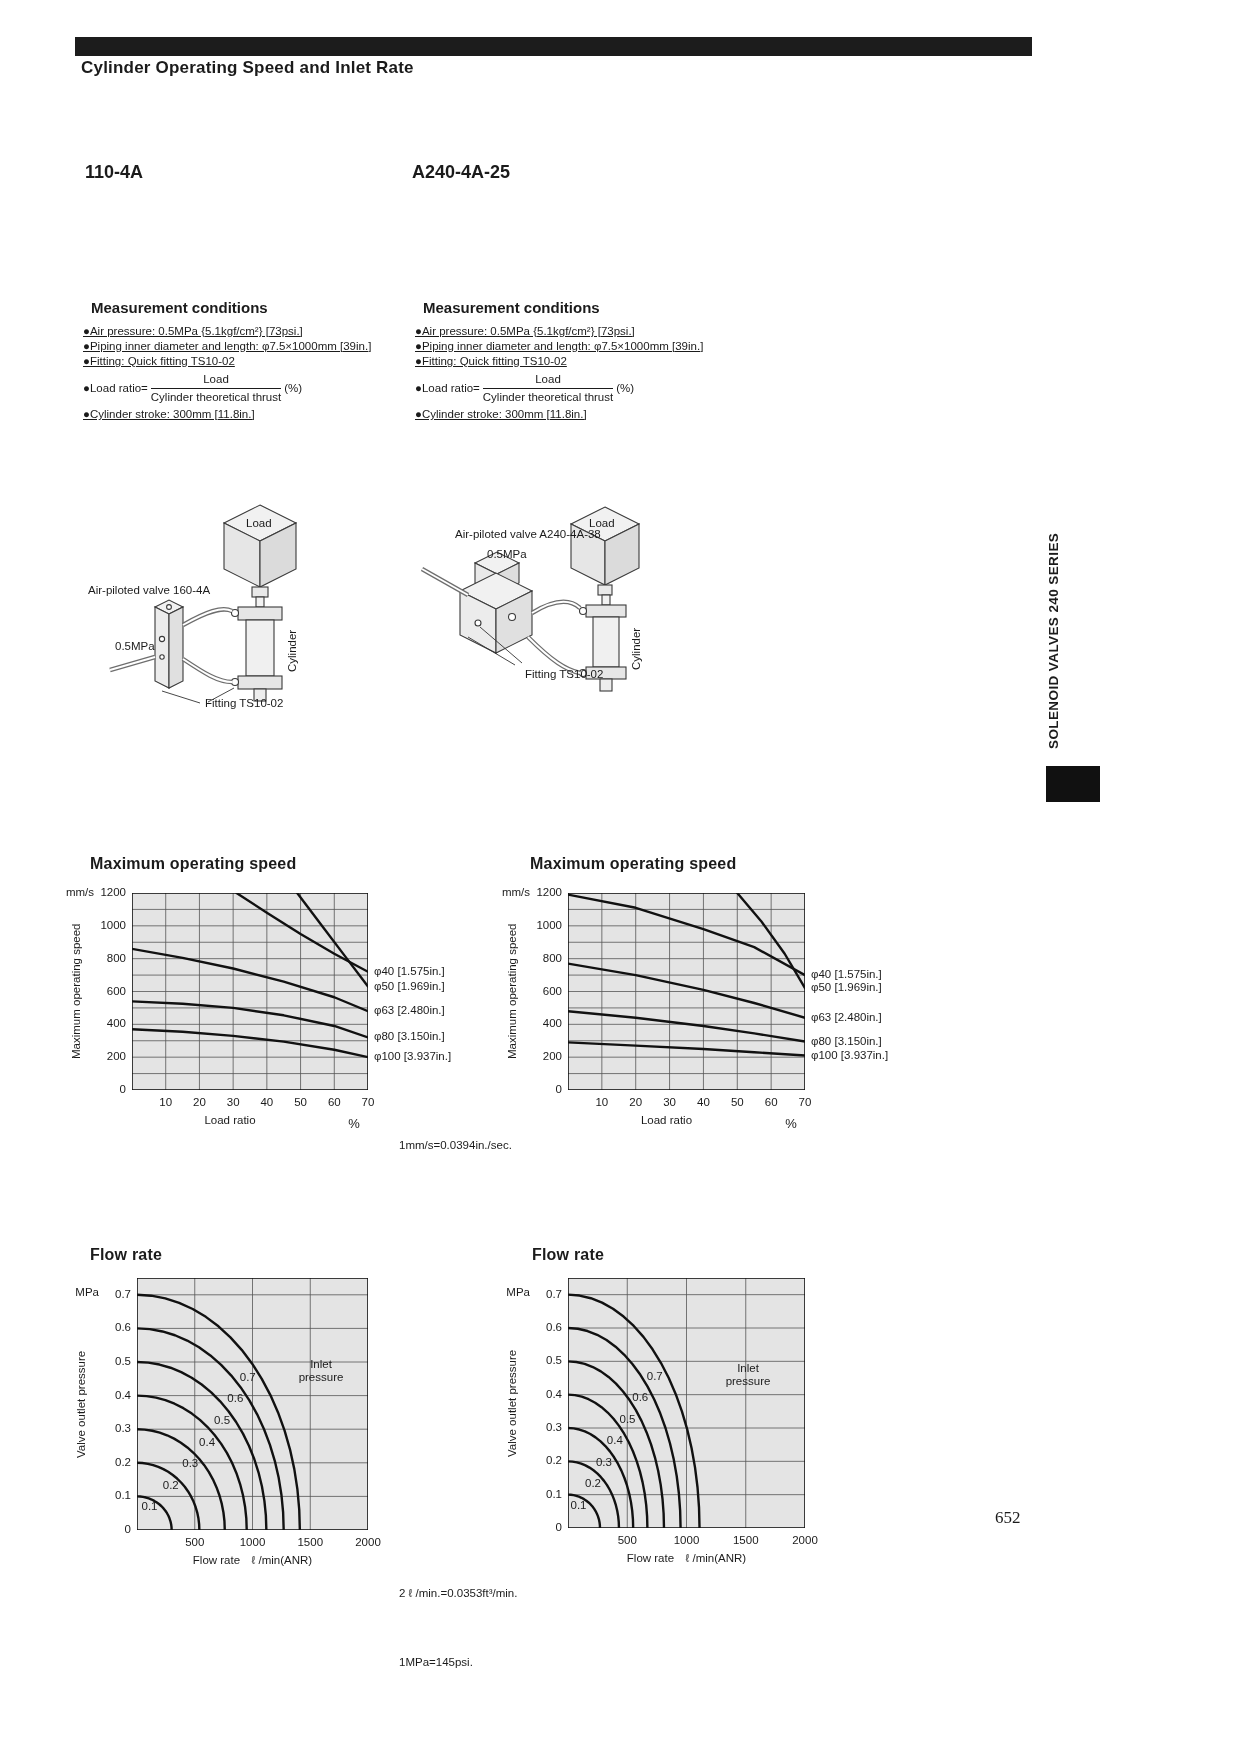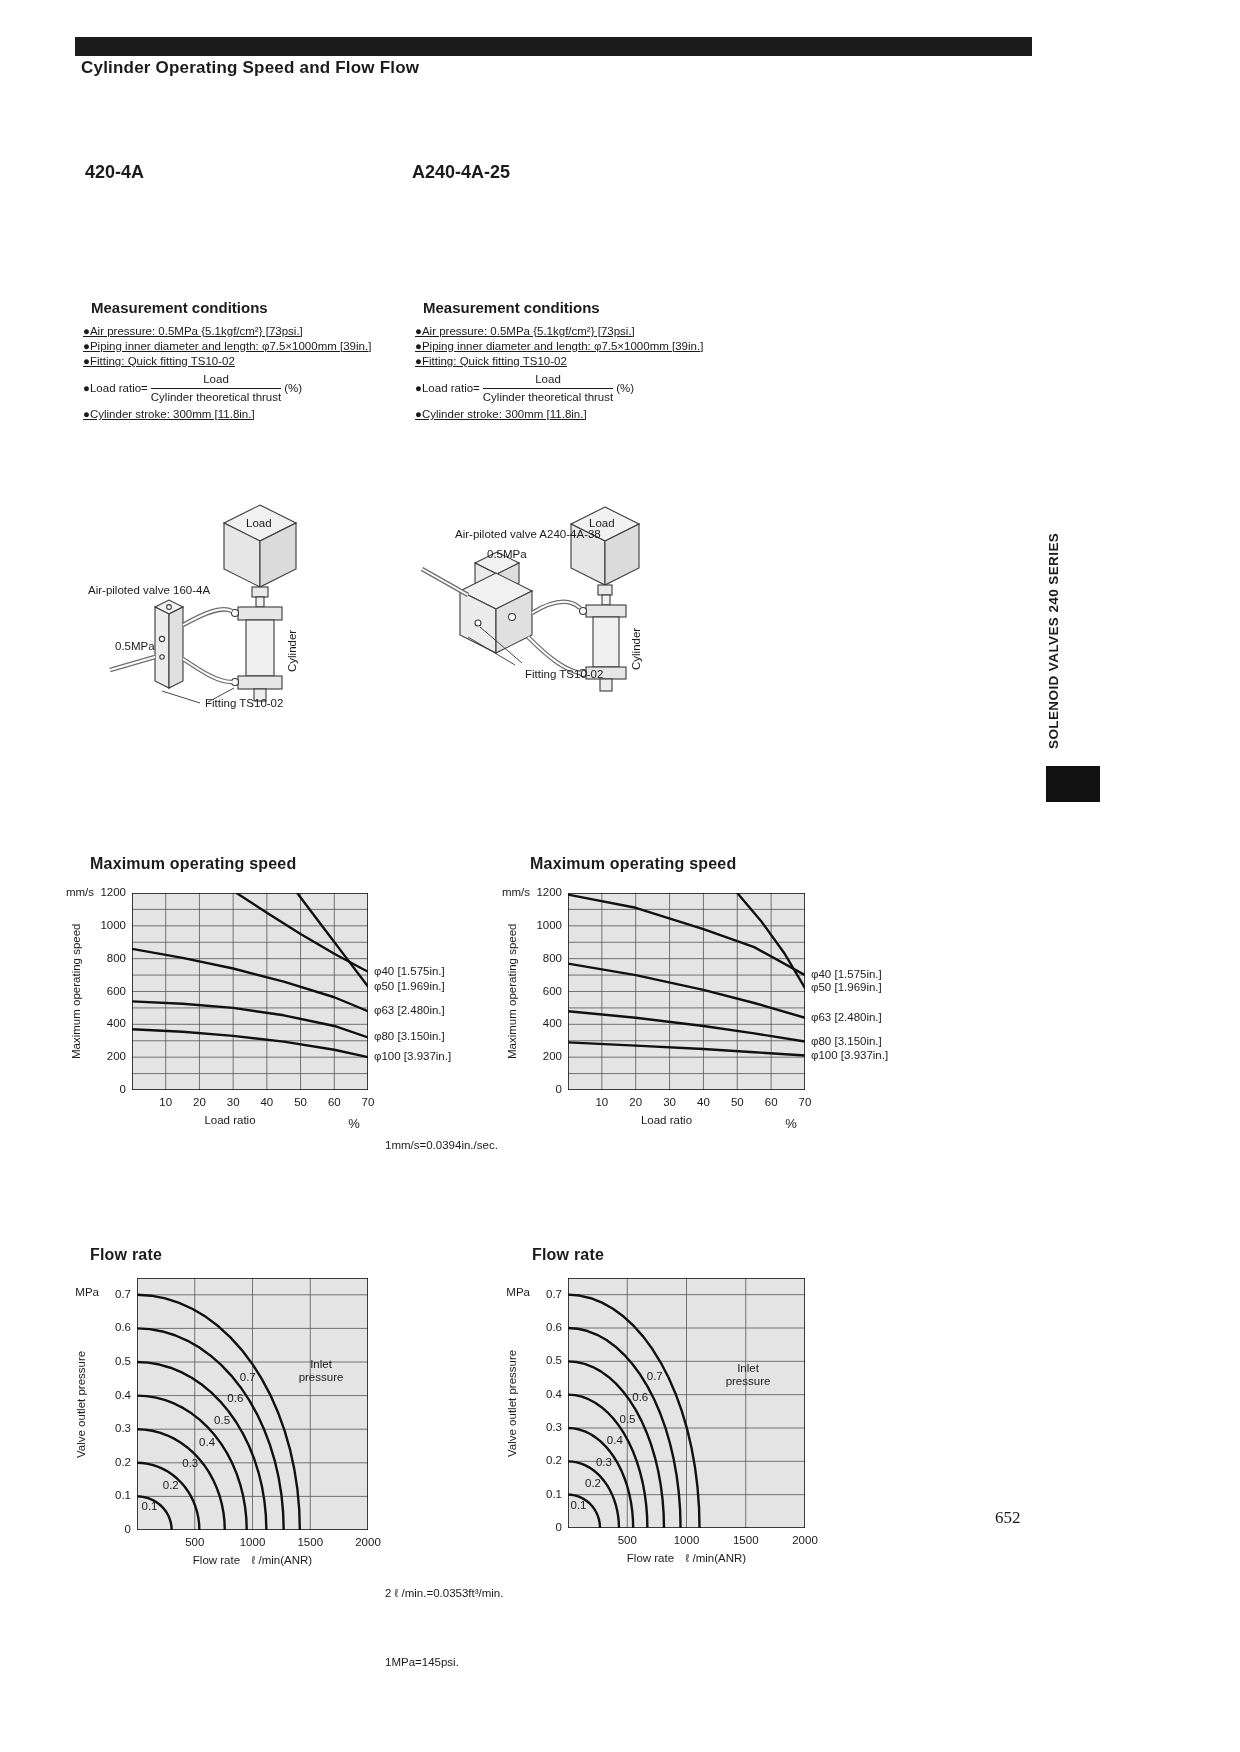--- a/index.html
+++ b/index.html
@@ -14,33 +14,33 @@
   .cond-item{white-space:nowrap;text-decoration:underline;}
   .cond-frac{display:flex;align-items:center;margin:3px 0 2px 0;}
   .frac{display:inline-flex;flex-direction:column;text-align:center;margin:0 3px;}
   .frac .num{display:block;border-bottom:1px solid #1b1b1b;padding:0 10px 1px 10px;}
   .frac .den{display:block;padding-top:1px;}
   .chart-title{font-size:16px;font-weight:bold;letter-spacing:.2px;}
   .chart-wrap{position:absolute;}
   .clab{position:absolute;font-size:11.5px;line-height:13px;white-space:nowrap;color:#1b1b1b;}
   .vtext{writing-mode:vertical-rl;transform:rotate(180deg);text-align:center;}
   .diag-label{font-size:11.5px;white-space:nowrap;}
-  .note{font-size:11.5px;}
+  .note{font-size:11.5px;margin-left:14px;}
   .sidebar-text{font-size:13.5px;font-weight:600;letter-spacing:.4px;}
   .black-tab{background:#111;}
   .page-num{font-size:17px;font-family:Liberation Serif, serif;}
   svg{display:block;}
 </style>
 </head>
 <body>
 
 <div class="abs hdr-bar" style="left:75px;top:37px;width:957px;height:19px;"></div>
-<div class="abs page-title" style="left:81px;top:58px;">Cylinder Operating Speed and Flow Flow</div>
-
-<div class="abs model-head" style="left:85px;top:162px;">420-4A</div>
+<div class="abs page-title" style="left:81px;top:58px;">Cylinder Operating Speed and Inlet Rate</div>
+
+<div class="abs model-head" style="left:85px;top:162px;">110-4A</div>
 <div class="abs model-head" style="left:412px;top:162px;">A240-4A-25</div>
 
 <div class="abs cond-col" style="left:83px;top:300px;">
   <div class="cond-head">Measurement conditions</div>
   <div class="cond-item">●Air pressure: 0.5MPa {5.1kgf/cm²} [73psi.]</div>
   <div class="cond-item">●Piping inner diameter and length: φ7.5×1000mm [39in.]</div>
   <div class="cond-item">●Fitting: Quick fitting TS10-02</div>
   <div class="cond-frac">
     <span>●Load ratio=</span>
     <span class="frac">

